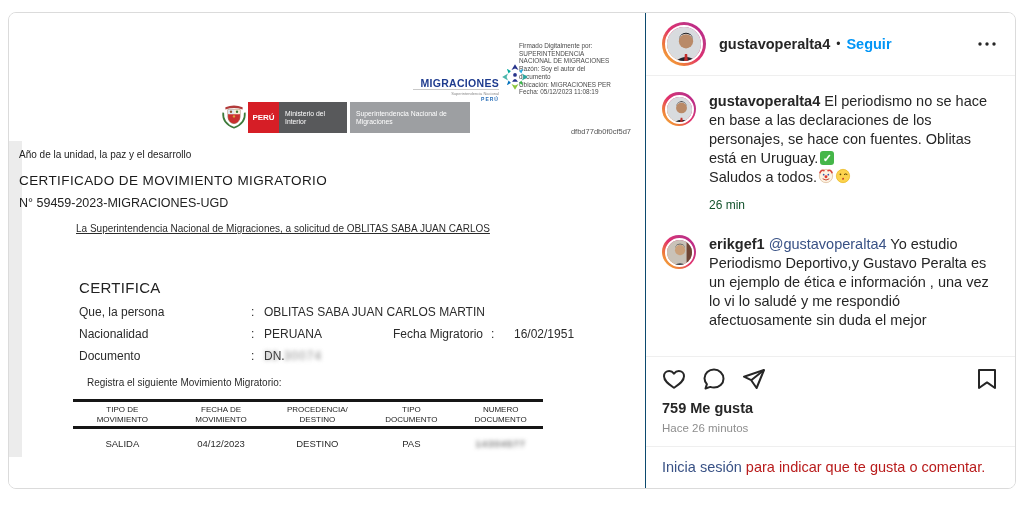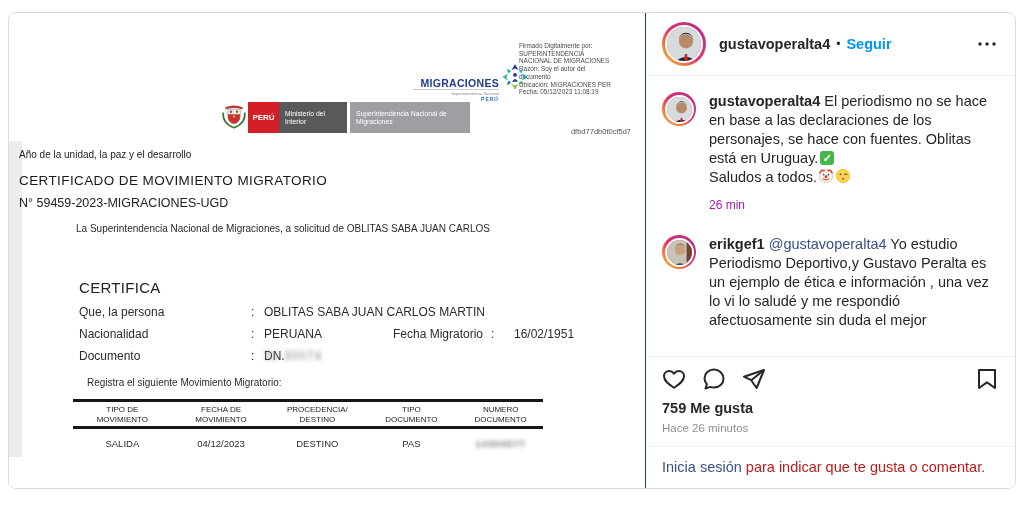--- a/index.html
+++ b/index.html
@@ -27,21 +27,21 @@
                display:flex; align-items:center; padding-left:6px; margin-right:3px; }
   .band-light { width:120px; background:#9d9fa2; color:#fff; font-size:6.8px; line-height:8px;
                 display:flex; align-items:center; padding-left:6px; }
   .band-dark span, .band-light span { display:block; width:52px; }
   .band-light span { width:95px; }
 
   .doc-center { position:absolute; left:10px; width:630px; text-align:left; color:#222; }
   .motto { top:136px; font-size:10px; }
   .doc-title { top:160px; font-size:13.5px; letter-spacing:.4px; color:#1a1a1a; }
   .doc-number { top:183px; font-size:12.5px; }
-  .intro { position:absolute; left:67px; top:210px; font-size:10px; color:#2b2b2b; }
+  .intro { position:absolute; left:67px; top:210px; font-size:10px; color:#2b2b2b;text-decoration:underline; }
   .certifica { position:absolute; left:70px; top:266px; font-size:15px; letter-spacing:.3px; color:#222; }
   .f-row { position:absolute; left:70px; width:560px; height:14px; font-size:12px; color:#2b2b2b; }
   .f-row span { position:absolute; top:0; white-space:nowrap; }
   .f-label { left:0; } .f-colon { left:172px; } .f-value { left:185px; }
   .f-label2 { left:314px; } .f-colon2 { left:412px; } .f-value2 { left:435px; }
   .blurred { filter:blur(2.2px); color:#8a8a8a; letter-spacing:1px; }
   .register { position:absolute; left:78px; top:364px; font-size:10px; color:#2b2b2b; }
 
   .mig-table { position:absolute; left:64px; top:386px; width:470px; }
   .tline { height:2px; border-top:2px solid #161616; border-bottom:1px solid #161616; }
@@ -65,21 +65,21 @@
   .uname { font-weight:bold; color:#262626; }
   .dot { color:#262626; font-size:12px; }
   .follow { color:#0095f6; font-weight:bold; cursor:pointer; }
   .more-btn { flex:none; cursor:pointer; display:flex; }
 
   .comments { flex:1; overflow:hidden; padding:16px 16px 0; }
   .comment { display:flex; margin-bottom:20px; }
   .comment .body { margin-left:13px; width:294px; font-size:14.5px; line-height:19px; color:#262626; }
   .cm-user { font-weight:bold; }
   .mention { color:#385185; cursor:pointer; }
-  .cm-time { margin-top:9px; font-size:12px; color:#a21caf; }
+  .cm-time { margin-top:9px; font-size:12px; color:#14532d; }
   .emoji { display:inline-block; vertical-align:-2px; margin-left:1px; }
   .check-badge { display:inline-block; width:14px; height:14px; background:#45b649; border-radius:3px;
                  vertical-align:-2px; margin-left:2px; position:relative; }
   .check-badge::after { content:"✓"; position:absolute; left:0; top:0; width:14px; height:14px;
                         color:#fff; font-size:11px; line-height:14px; text-align:center; font-weight:bold; }
 
   .actions-sec { flex:none; border-top:1px solid #efefef; padding:10px 16px 12px; }
   .icon-row { display:flex; align-items:center; gap:16px; }
   .icon-btn { cursor:pointer; display:flex; }
   .spacer { flex:1; }

